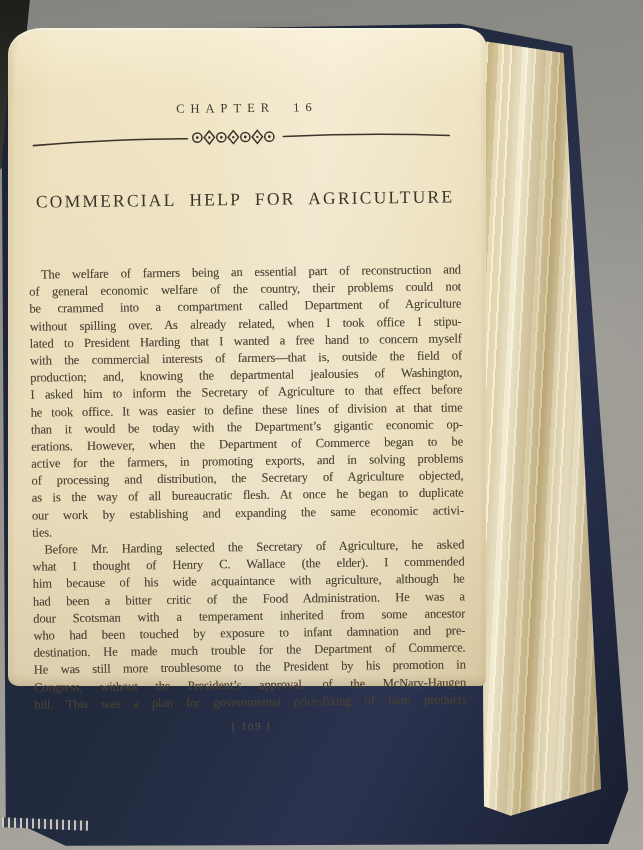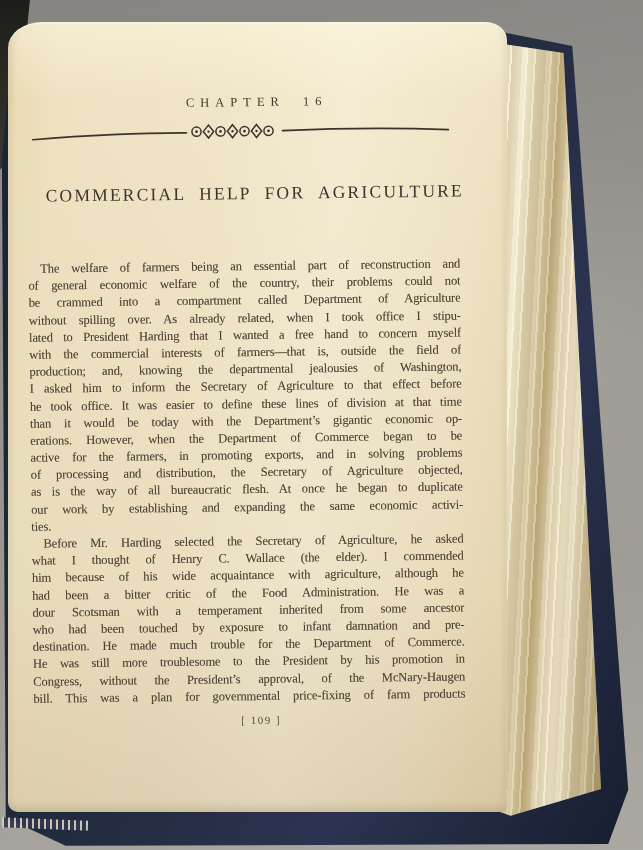--- a/index.html
+++ b/index.html
@@ -26,27 +26,26 @@
     filter:drop-shadow(9px 8px 12px rgba(32,32,30,0.45));
   }
   .fore-edge{
     position:absolute;left:470px;top:34px;width:156px;height:788px;z-index:3;
     background:
       linear-gradient(93deg, rgba(70,52,22,0.30) 0%, rgba(0,0,0,0) 10%, rgba(255,255,242,0.55) 28%, rgba(125,98,52,0.22) 46%, rgba(255,252,240,0.50) 60%, rgba(104,82,45,0.28) 80%, rgba(42,32,16,0.38) 100%),
       repeating-linear-gradient(93deg, #cdbb8e 0 5px, #e2d4aa 5px 9px, #f1e9cc 9px 11px, var(--fore-edge,#d8c79a) 11px 17px, #efe5c2 17px 19px, #c9b685 19px 24px);
     clip-path:polygon(5% 0.8%, 60% 2.4%, 84% 95.8%, 26% 99.2%, 9% 98%);
   }
   .page{
-    position:absolute;left:8px;top:22px;width:478px;height:790px;z-index:4;
+    position:absolute;left:8px;top:28px;width:478px;height:658px;z-index:4;
     border-radius:34px 22px 6px 10px / 26px 18px 6px 10px;
     background:
       linear-gradient(180deg, rgba(255,250,228,0.45) 0%, rgba(255,250,228,0) 10%, rgba(121,92,42,0.05) 72%, rgba(108,80,40,0.14) 100%),
       linear-gradient(96deg, #d9cba2 0%, #e9dbb5 2.5%, #eee2c1 10%, var(--page,#f0e5c6) 38%, #f4ebd2 60%, #efe4c4 84%, #e9dab4 100%);
     box-shadow:inset 0 2px 2px rgba(255,255,240,0.55), inset 0 -4px 8px rgba(90,70,35,0.18);
-    padding-left:21px;
   }
   .page-inner{position:absolute;inset:0;transform:rotate(-0.7deg);color:var(--ink,#4b4234);}
   .chapter-label{
     position:absolute;top:74px;width:100%;text-align:center;
     font-size:12.5px;line-height:1;letter-spacing:6px;word-spacing:9px;color:#3f382c;text-indent:6px;
   }
   .ornament-rule{position:absolute;top:96px;left:24px;width:424px;height:30px;}
   .title{
     position:absolute;top:163px;width:100%;text-align:center;
     font-size:17.5px;line-height:1;letter-spacing:2.2px;word-spacing:7px;color:#3b342a;

